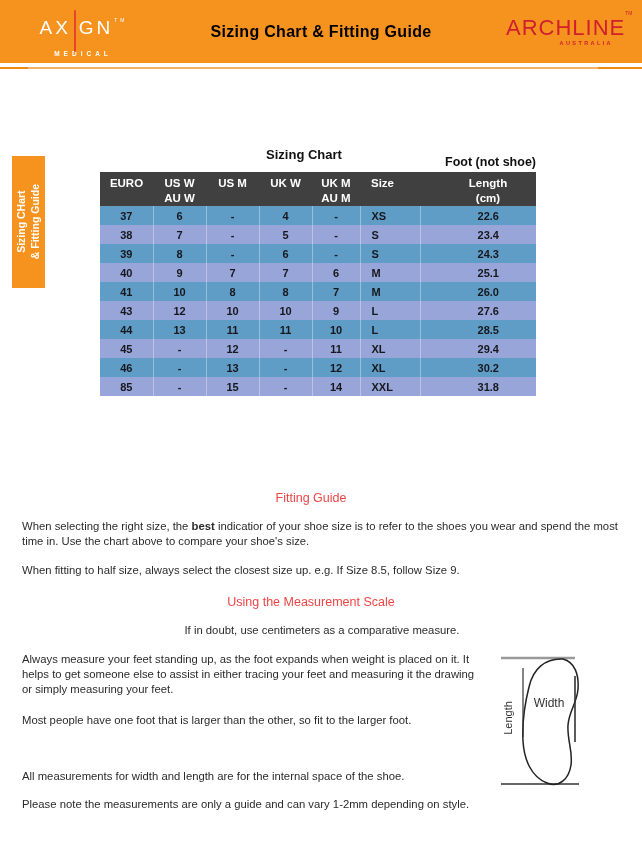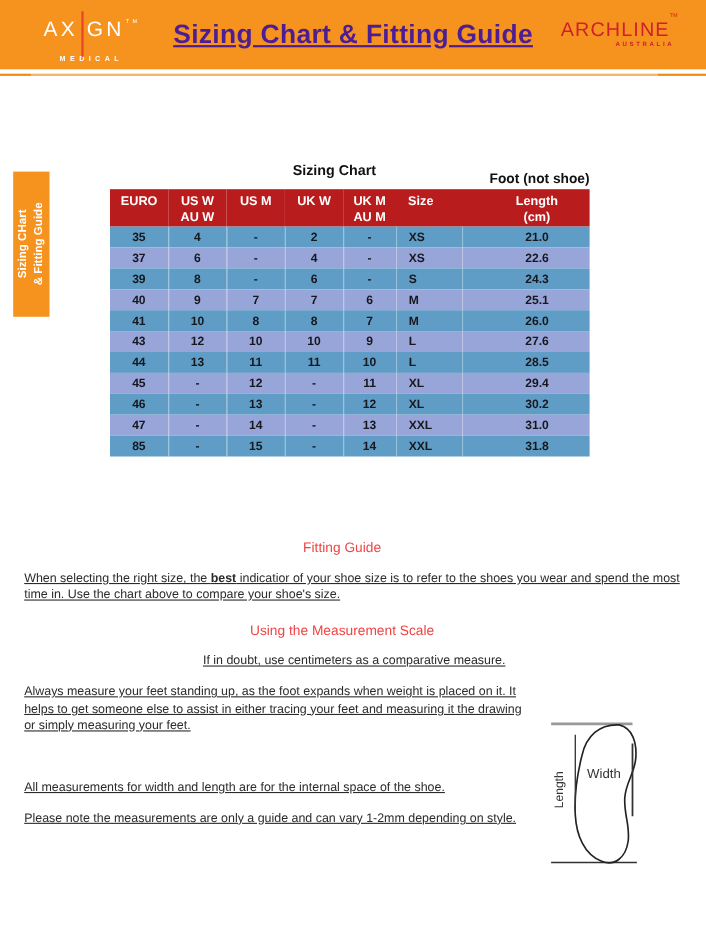--- a/index.html
+++ b/index.html
@@ -9,54 +9,54 @@
   }
   
   .banner{position:absolute;top:0;left:0;width:642px;height:63px;background:#F6921E;
     display:flex;align-items:center;}
   .axign-logo{margin-left:24px;width:118px;position:relative;text-align:center;color:#fff;}
   .axign-row{display:flex;align-items:center;justify-content:center;font-size:19px;
     letter-spacing:3px;font-weight:400;line-height:1;}
   .axign-spine{width:2px;height:42px;background:#E8432D;margin:0 3px;position:relative;top:4px;border-radius:2px;}
   .axign-tm{font-size:5px;vertical-align:top;position:relative;top:-7px;left:1px;}
   .axign-sub{font-size:6.5px;letter-spacing:4px;font-weight:700;margin-top:2px;}
-  .header-title{flex:1;text-align:center;color:#4c1d95;font-weight:700;font-size:24px;
-    letter-spacing:0.3px;padding-right:6px;text-decoration:underline;}
+  .header-title{flex:1;text-align:center;color:#000000;font-weight:700;font-size:16px;
+    letter-spacing:0.3px;padding-right:6px;}
   .archline-logo{margin-right:26px;width:110px;text-align:right;color:#D01F2E;line-height:1;}
-  .archline-word{font-size:18px;letter-spacing:1px;font-weight:400;}
+  .archline-word{font-size:22px;letter-spacing:1px;font-weight:400;}
   .archline-tm{font-size:5px;vertical-align:top;position:relative;top:-6px;}
   .archline-sub{font-size:5.5px;letter-spacing:2.4px;font-weight:700;margin-top:2px;padding-right:3px;}
   .header-rule{position:absolute;top:67px;left:0;width:642px;height:2px;
     background:linear-gradient(to right,#EE8D0F 0 28px,#F6B169 28px 598px,#EE8D0F 598px);}
   
   .side-tab{position:absolute;left:12px;top:156px;width:33px;height:132px;background:#F6921E;
     display:flex;align-items:center;justify-content:center;}
   .side-tab-text{transform:rotate(-90deg);color:#fff;font-weight:700;font-size:10.5px;
     line-height:1.3;text-align:center;white-space:nowrap;}
   
   .table-area{position:absolute;left:100px;top:145px;width:436px;}
   .table-titles{position:relative;height:27px;}
   .chart-title{position:absolute;left:0;right:28px;top:2px;text-align:center;
     font-weight:700;font-size:13px;color:#111;}
   .foot-note{position:absolute;right:0;top:10px;font-weight:700;font-size:12.5px;color:#111;}
   table.sizing{border-collapse:collapse;width:436px;table-layout:fixed;}
-  table.sizing thead th{background:#b91c1c;color:#fff;font-size:11.5px;font-weight:700;
+  table.sizing thead th{background:#404040;color:#fff;font-size:11.5px;font-weight:700;
     vertical-align:top;padding:4px 0 0 0;height:30px;line-height:1.3;text-align:center;}
   table.sizing tbody td{height:19px;padding:0;text-align:center;font-size:11px;font-weight:700;
     color:#17171d;border-left:1px solid rgba(255,255,255,0.35);}
   table.sizing tbody td:first-child{border-left:none;}
   table.sizing tbody tr:nth-child(odd){background:#5F9DC6;}
   table.sizing tbody tr:nth-child(even){background:#97A5D8;}
   table.sizing thead th:nth-child(6), table.sizing tbody td:nth-child(6){text-align:left;padding-left:11px;}
   table.sizing thead th:nth-child(7), table.sizing tbody td:nth-child(7){padding-left:20px;}
   .th-l2{display:block;}
   
   .text-col{position:absolute;left:22px;top:491px;width:600px;}
   .section-heading{margin:0;text-align:center;width:578px;font-size:12.5px;font-weight:400;color:#ef4444;}
-  .text-col p{margin:0;font-size:11.3px;line-height:1.34;color:#2b2b2b;text-decoration:underline;}
+  .text-col p{margin:0;font-size:11.3px;line-height:1.34;color:#2b2b2b;}
   .p-fit1{margin-top:14px !important;width:600px;}
   .p-fit2{margin-top:14px !important;}
   .h-measure{margin-top:17px !important;}
   .p-ms1{margin-top:14px !important;text-align:center;}
   .p-ms2{margin-top:13px !important;width:458px;}
   .p-ms3{margin-top:16px !important;}
   .p-ms4{margin-top:41px !important;}
   .p-ms5{margin-top:13px !important;width:485px;}
   
   .foot-diagram{position:absolute;left:487px;top:645px;width:150px;height:160px;}
@@ -110,36 +110,36 @@
         <th><span>US W</span><span class="th-l2">AU W</span></th>
         <th><span>US M</span><span class="th-l2"></span></th>
         <th><span>UK W</span><span class="th-l2"></span></th>
         <th><span>UK M</span><span class="th-l2">AU M</span></th>
         <th><span>Size</span><span class="th-l2"></span></th>
         <th><span>Length</span><span class="th-l2">(cm)</span></th>
       </tr>
     </thead>
     <tbody>
         <tr>
-          <td>35</td>
-          <td>4</td>
-          <td>-</td>
-          <td>2</td>
-          <td>-</td>
-          <td>XS</td>
-          <td>21.0</td>
-        </tr>
-        <tr>
           <td>37</td>
           <td>6</td>
           <td>-</td>
           <td>4</td>
           <td>-</td>
           <td>XS</td>
           <td>22.6</td>
+        </tr>
+        <tr>
+          <td>38</td>
+          <td>7</td>
+          <td>-</td>
+          <td>5</td>
+          <td>-</td>
+          <td>S</td>
+          <td>23.4</td>
         </tr>
         <tr>
           <td>39</td>
           <td>8</td>
           <td>-</td>
           <td>6</td>
           <td>-</td>
           <td>S</td>
           <td>24.3</td>
         </tr>
@@ -191,48 +191,41 @@
         <tr>
           <td>46</td>
           <td>-</td>
           <td>13</td>
           <td>-</td>
           <td>12</td>
           <td>XL</td>
           <td>30.2</td>
         </tr>
         <tr>
-          <td>47</td>
-          <td>-</td>
-          <td>14</td>
-          <td>-</td>
-          <td>13</td>
-          <td>XXL</td>
-          <td>31.0</td>
-        </tr>
-        <tr>
           <td>85</td>
           <td>-</td>
           <td>15</td>
           <td>-</td>
           <td>14</td>
           <td>XXL</td>
           <td>31.8</td>
         </tr>
       </tbody>
   </table>
 </div>
 
 <div class="text-col">
   <h3 class="section-heading">Fitting Guide</h3>
   <p class="p-fit1"><span>When selecting the right size, the </span><b>best</b><span> indicatior of your shoe size is to refer to the shoes you wear and spend the most time in. Use the chart above to compare your shoe's size.</span></p>
+  <p class="p-fit2">When fitting to half size, always select the closest size up. e.g. If Size 8.5, follow Size 9.</p>
 
   <h3 class="section-heading h-measure">Using the Measurement Scale</h3>
   <p class="p-ms1">If in doubt, use centimeters as a comparative measure.</p>
   <p class="p-ms2">Always measure your feet standing up, as the foot expands when weight is placed on it. It helps to get someone else to assist in either tracing your feet and measuring it the drawing or simply measuring your feet.</p>
+  <p class="p-ms3">Most people have one foot that is larger than the other, so fit to the larger foot.</p>
   <p class="p-ms4">All measurements for width and length are for the internal space of the shoe.</p>
   <p class="p-ms5">Please note the measurements are only a guide and can vary 1-2mm depending on style.</p>
 </div>
 
 <svg class="foot-diagram" viewBox="0 0 150 160" xmlns="http://www.w3.org/2000/svg">
   <line x1="14" y1="13" x2="88" y2="13" stroke="#999999" stroke-width="2.5"></line>
   <line x1="14" y1="139" x2="92" y2="139" stroke="#333333" stroke-width="1.4"></line>
   <path d="M76 14 C58 13 46 24 42 42 C38 58 35 78 36 96 C37 114 44 132 60 138 C72 143 82 134 84 120 C86 106 80 95 81 80 C82 66 90 58 91 44 C92 30 88 17 76 14 Z" fill="none" stroke="#222222" stroke-width="1.5"></path>
   <line x1="36" y1="23" x2="36" y2="92" stroke="#333333" stroke-width="1.2"></line>
   <line x1="88" y1="31" x2="88" y2="97" stroke="#333333" stroke-width="1.6"></line>

